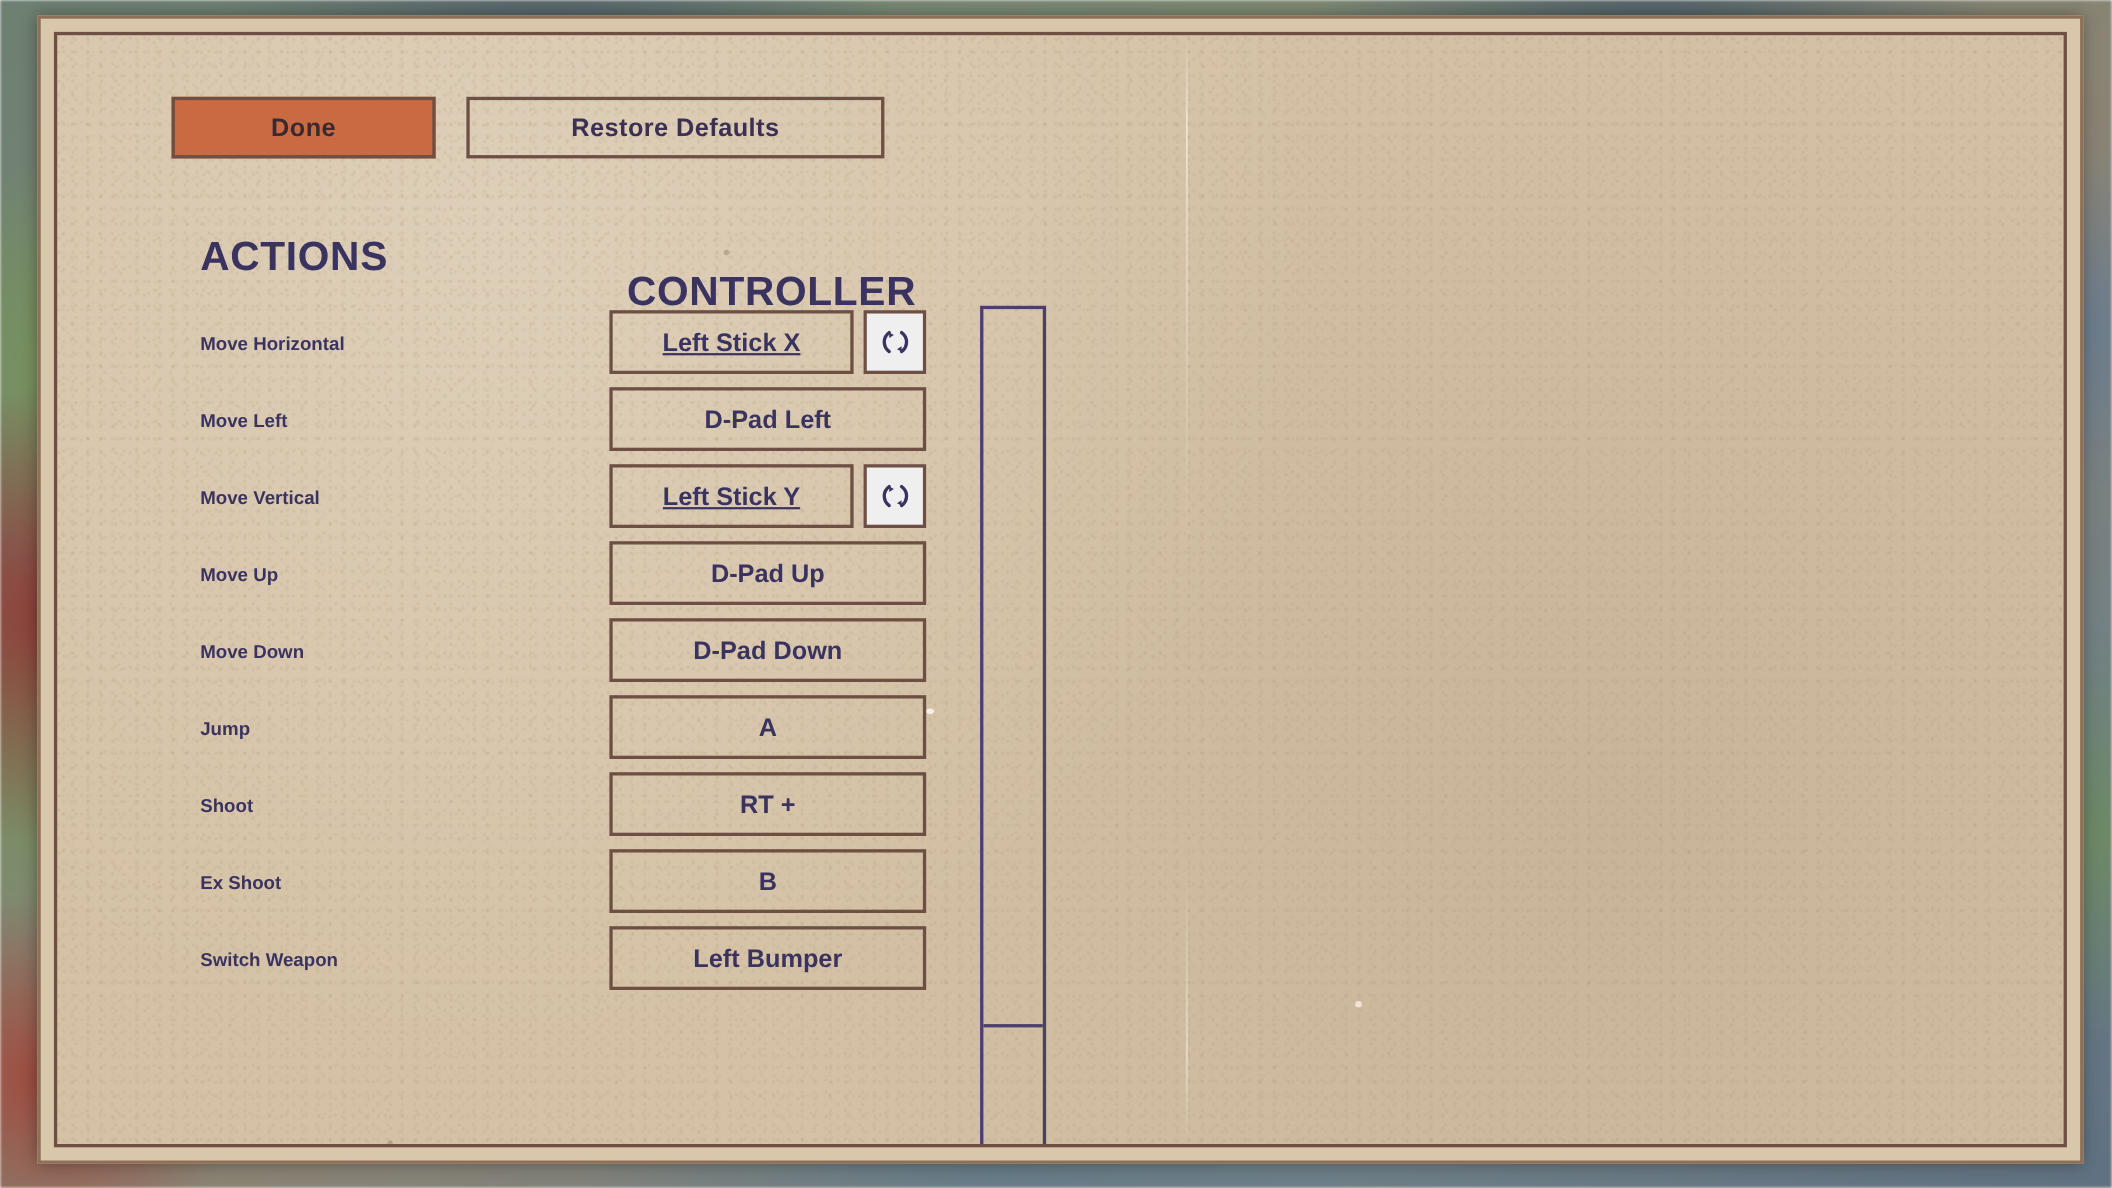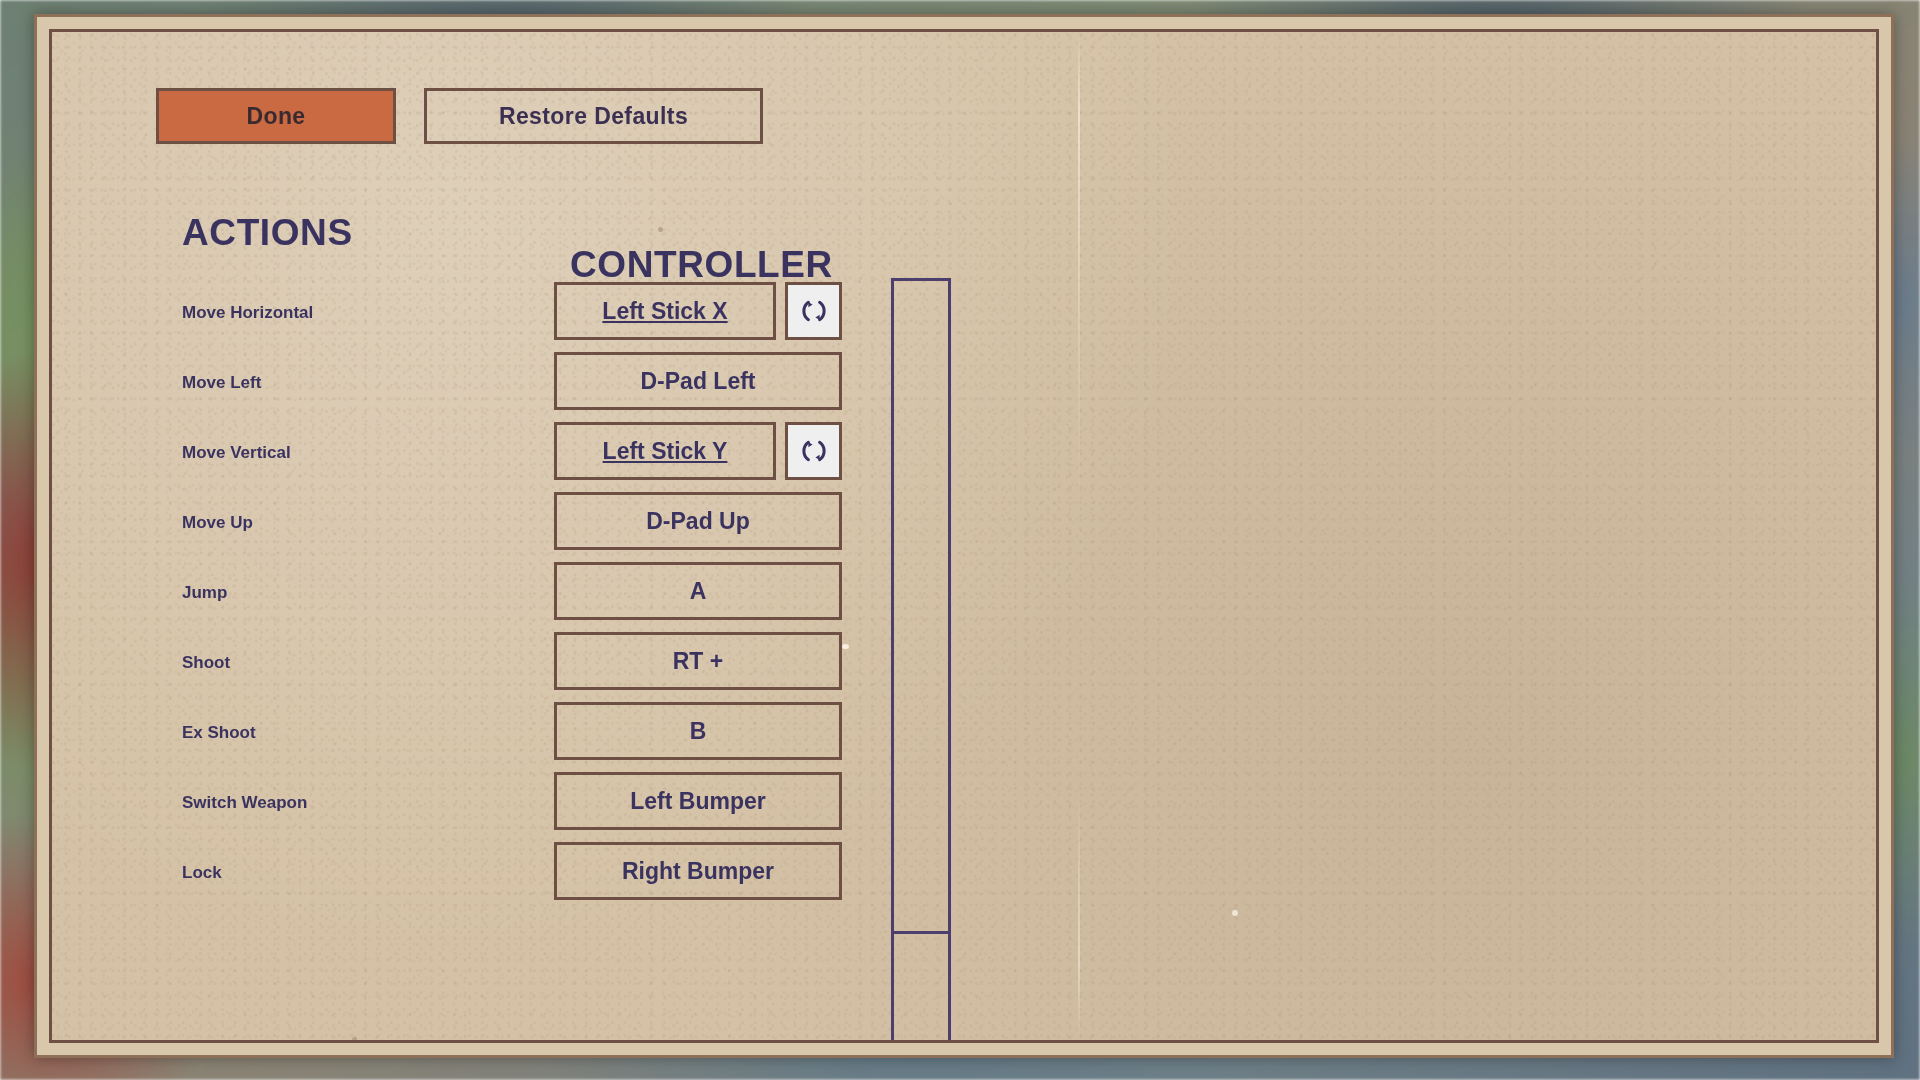--- a/index.html
+++ b/index.html
@@ -63,21 +63,21 @@
 
   
   #topbar{ position:absolute; left:104px; top:56px; display:flex; gap:28px; }
   .topbtn{
     height:56px; border:3px solid #6d4f43;
     display:flex; align-items:center; justify-content:center;
     font-size:23px; font-weight:bold; letter-spacing:.4px;
     color:#3b2f52; background:transparent; cursor:pointer;
   }
   #done-button{ width:240px; background:#c96a42; color:#3a2a30; }
-  #restore-button{ width:339px; }
+  #restore-button{ width:380px; }
 
   
   .col-head{
     position:absolute; top:180px;
     font-size:37px; font-weight:bold; letter-spacing:.6px; color:#3a3360;
   }
   #actions-header{ left:130px; }
   #controller-header{ left:518px;margin-top:32px; }
 
   
@@ -169,20 +169,26 @@
             </button>
           </div>
         </div>
         <div class="row">
           <div class="action-label">Move Up</div>
           <div class="bind-wrap">
             <button class="bind-button wide">D-Pad Up</button>
           </div>
         </div>
         <div class="row">
+          <div class="action-label">Move Down</div>
+          <div class="bind-wrap">
+            <button class="bind-button wide">D-Pad Down</button>
+          </div>
+        </div>
+        <div class="row">
           <div class="action-label">Jump</div>
           <div class="bind-wrap">
             <button class="bind-button wide">A</button>
           </div>
         </div>
         <div class="row">
           <div class="action-label">Shoot</div>
           <div class="bind-wrap">
             <button class="bind-button wide">RT +</button>
           </div>
@@ -190,26 +196,20 @@
         <div class="row">
           <div class="action-label">Ex Shoot</div>
           <div class="bind-wrap">
             <button class="bind-button wide">B</button>
           </div>
         </div>
         <div class="row">
           <div class="action-label">Switch Weapon</div>
           <div class="bind-wrap">
             <button class="bind-button wide">Left Bumper</button>
-          </div>
-        </div>
-        <div class="row">
-          <div class="action-label">Lock</div>
-          <div class="bind-wrap">
-            <button class="bind-button wide">Right Bumper</button>
           </div>
         </div>
       </div>
 
     <div id="scrollbar">
       <div id="scroll-thumb" style="height: 86%; top: 0%;"></div>
     </div>
 
   </div>
 </div>

